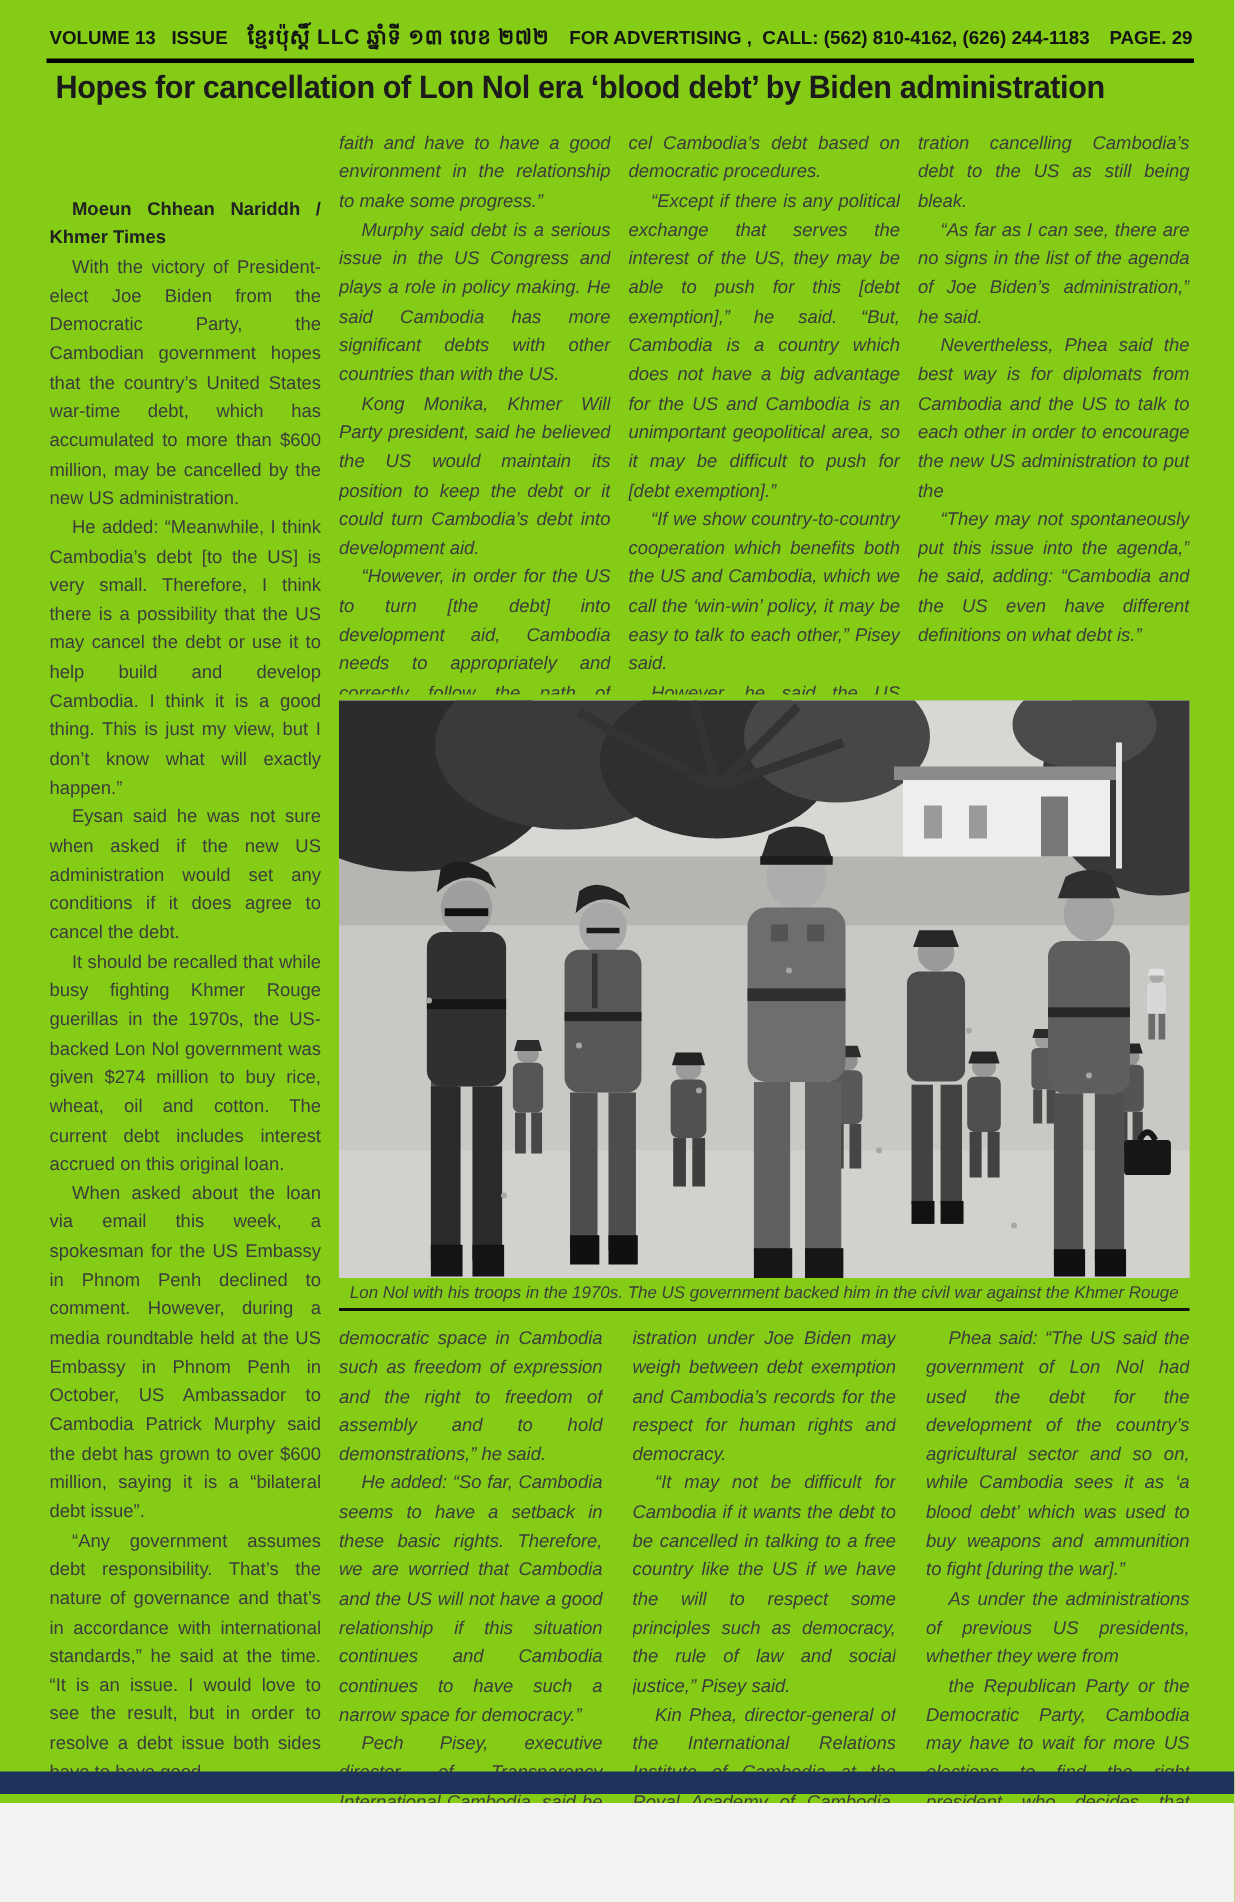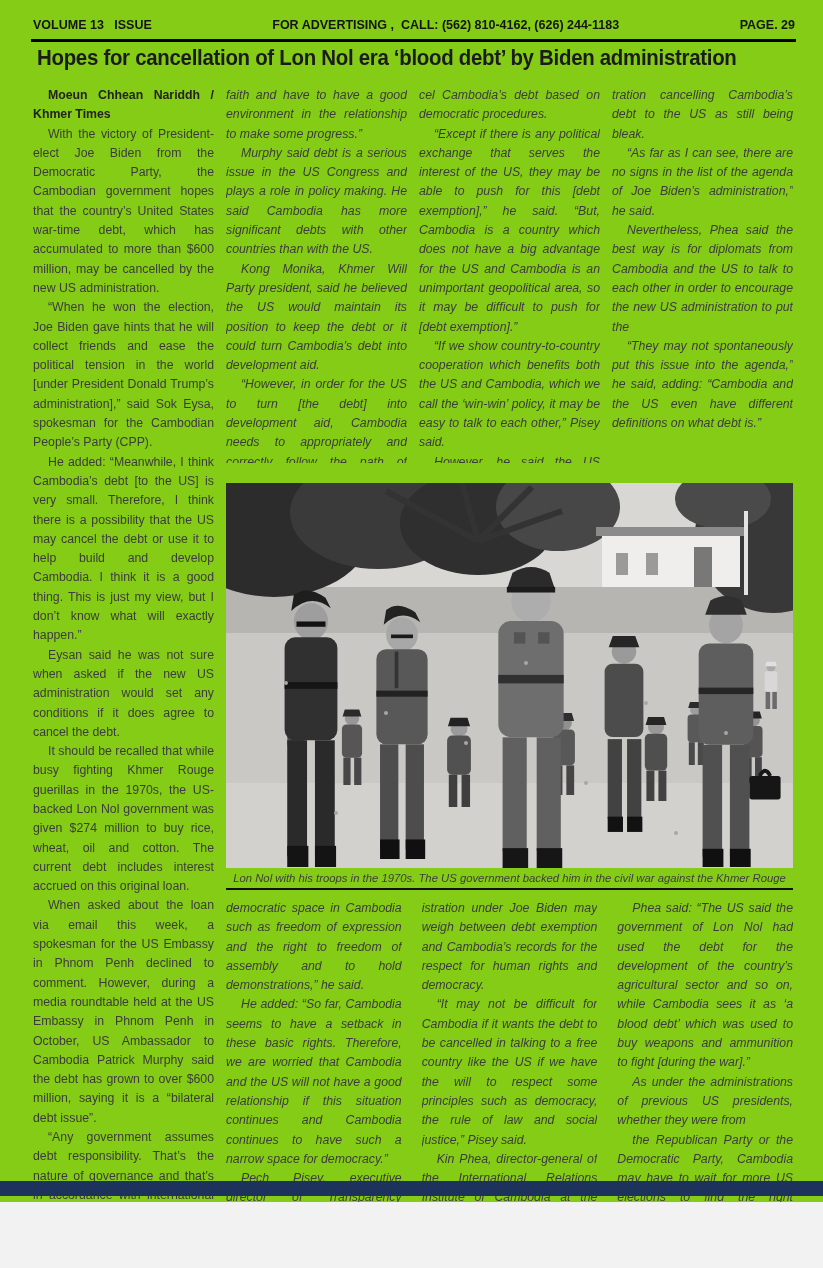--- a/index.html
+++ b/index.html
@@ -21,53 +21,53 @@
 
   
   .body-grid { position:absolute; left:33px; top:86px; width:760px; display:flex; gap:12px; }
   .col { width:181px; font-size:12.3px; line-height:19.3px; color:#3c3c3c;
          text-align:justify; overflow:hidden; }
   .col1 { height:1160px; }
   .right-area { width:567px;font-style:italic; }
   .top-row { display:flex; gap:12px; height:377px; overflow:hidden; }
   .para { text-indent:15px; }
   .para.noindent { text-indent:0; }
-  .para.bold { font-weight:bold; color:#222; }
-
-  
-  .photo-block { margin-top:20px;border-radius:29px; }
+  .para.bold { font-weight:bold; color:#222;margin-top:44px; }
+
+  
+  .photo-block { margin-top:4px;border-radius:29px; }
   .photo { width:567px; height:385px; background:#cfcdc9; }
   .photo svg { display:block; width:100%; height:100%; }
   figcaption { font-size:11.3px; color:#3d3d3d; text-align:center; padding:4px 0 4px; }
   .caption-rule { height:2px; background:#101010; }
 
   .bottom-row { display:flex; gap:20px; margin-top:9px; height:352px; overflow:hidden; }
 
   
   .footer-bar { position:absolute; left:0; right:0; bottom:6px; height:15px; background:#1e335c; }
 </style>
 </head>
 <body>
 
 <div class="page">
 
   <header class="masthead">
     <span>VOLUME 13   ISSUE</span>
+    <span class="khmer">ខ្មែរប៉ុស្តិ៍ LLC ឆ្នាំទី ១៣ លេខ ២៧២</span>
     <span>FOR ADVERTISING ,  CALL: (562) 810-4162, (626) 244-1183</span>
     <span>PAGE. 29</span>
   </header>
   <div class="masthead-rule"></div>
 
   <h1 class="headline">Hopes for cancellation of Lon Nol era ‘blood debt’ by Biden administration</h1>
 
   <div class="body-grid">
     <div class="col col1">
         <p class="para bold">Moeun Chhean Nariddh / Khmer Times</p>
         <p class="para">With the victory of President-elect Joe Biden from the Democratic Party, the Cambodian government hopes that the country’s United States war-time debt, which has accumulated to more than $600 million, may be cancelled by the new US administration.</p>
-        <p class="para">“When he won the election, Joe Biden gave hints that he will collect friends and ease the political tension in the world [under President Donald Trump’s administration],” said Sok Eysa, spokesman for the Cambodian People’s Party (CPP).</p>
         <p class="para">He added: “Meanwhile, I think Cambodia’s debt [to the US] is very small. Therefore, I think there is a possibility that the US may cancel the debt or use it to help build and develop Cambodia. I think it is a good thing. This is just my view, but I don’t know what will exactly happen.”</p>
         <p class="para">Eysan said he was not sure when asked if the new US administration would set any conditions if it does agree to cancel the debt.</p>
         <p class="para">It should be recalled that while busy fighting Khmer Rouge guerillas in the 1970s, the US-backed Lon Nol government was given $274 million to buy rice, wheat, oil and cotton. The current debt includes interest accrued on this original loan.</p>
         <p class="para">When asked about the loan via email this week, a spokesman for the US Embassy in Phnom Penh declined to comment. However, during a media roundtable held at the US Embassy in Phnom Penh in October, US Ambassador to Cambodia Patrick Murphy said the debt has grown to over $600 million, saying it is a “bilateral debt issue”.</p>
         <p class="para">“Any government assumes debt responsibility. That’s the nature of governance and that’s in accordance with international standards,” he said at the time. “It is an issue. I would love to see the result, but in order to resolve a debt issue both sides have to have good</p>
       </div>
 
     <div class="right-area">
       <div class="top-row">
         <div class="col">

